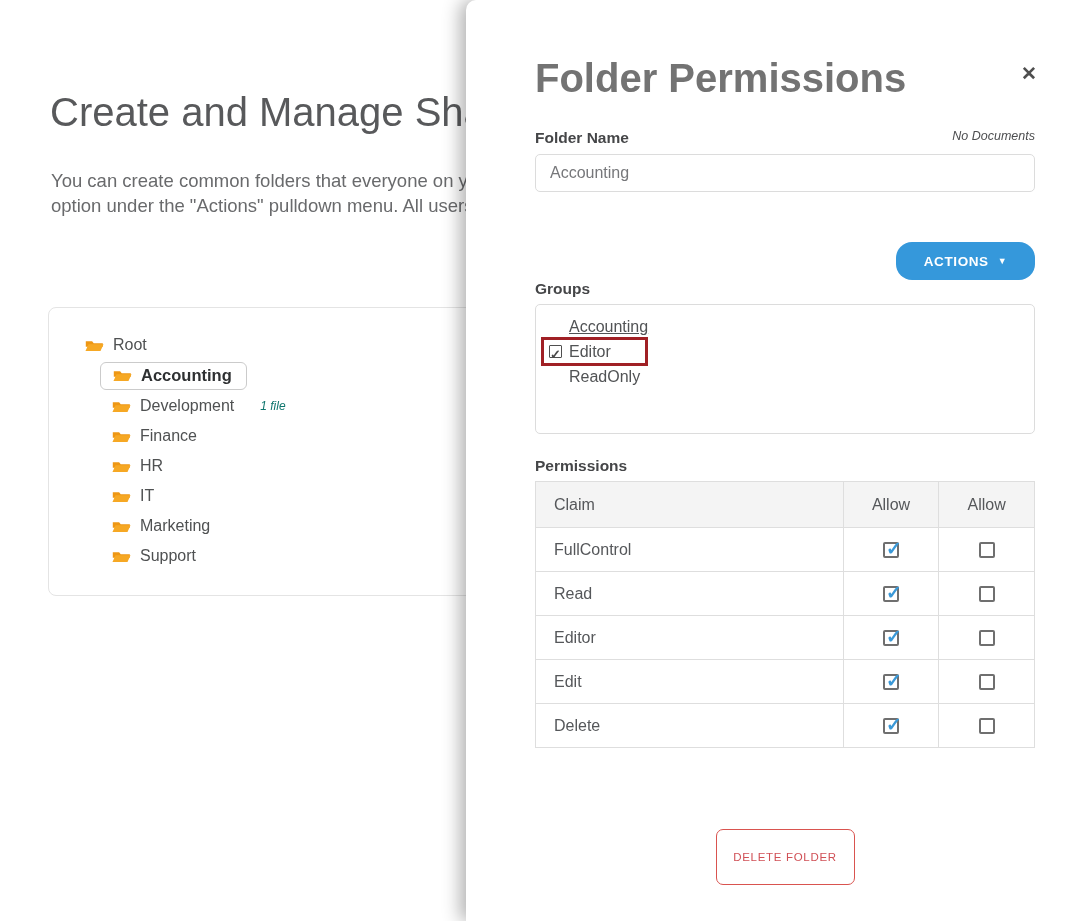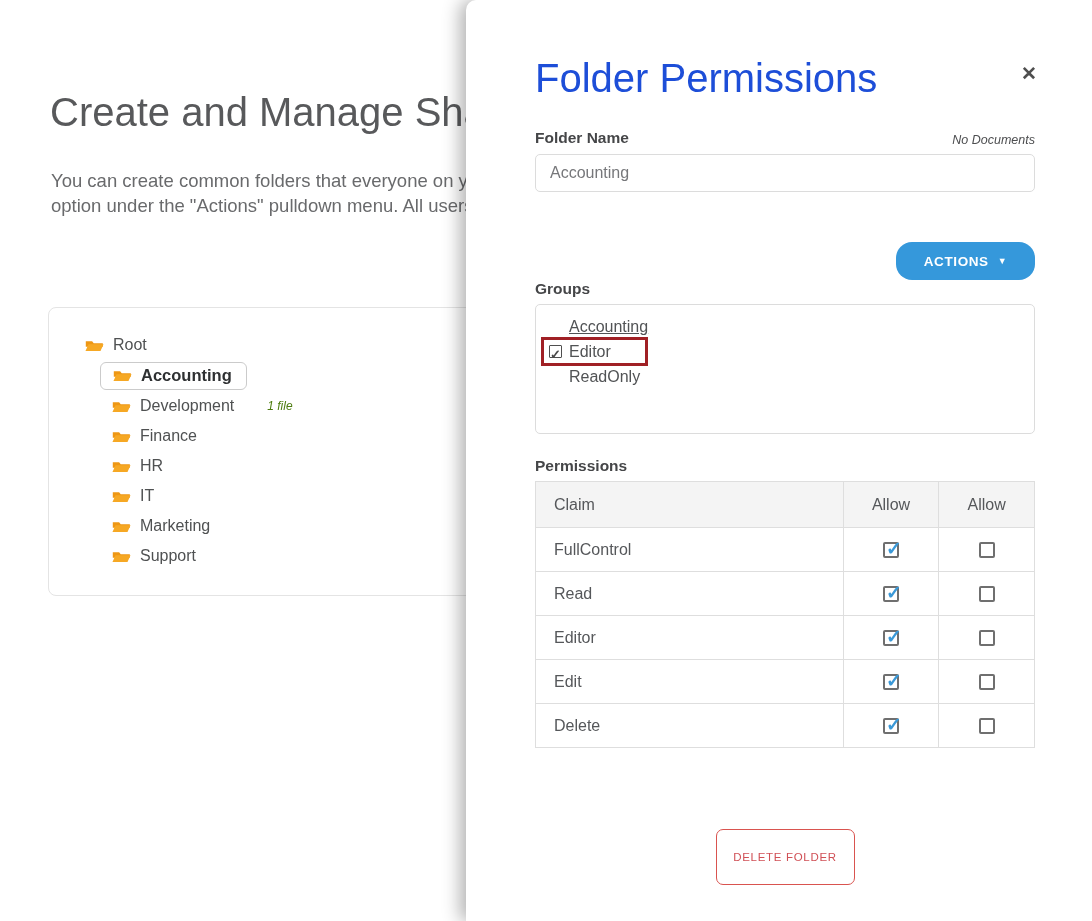--- a/index.html
+++ b/index.html
@@ -19,33 +19,33 @@
           background:#fff; border:1px solid #e4e4e4; border-radius:8px; }
   .tree { padding:22px 0 0 36px; }
   .tree-row { height:30px; display:flex; align-items:center; gap:9px;
               font-size:16px; color:#4f5152; cursor:pointer; }
   .tree-row.child { margin-left:27px; }
   .tree-row.selected-row { height:31px; }
   .selected-box { display:inline-flex; align-items:center; gap:9px;
                   border:1px solid #cbcbcb; border-radius:6px; background:#fff;
                   padding:3px 14px 4px 12px; margin-left:-12px;
                   font-weight:bold; font-size:16.5px; color:#2e3032; }
-  .tree-note { font-size:12px; font-style:italic; color:#4d7c0f; margin-left:24px; }
+  .tree-note { font-size:12px; font-style:italic; color:#0f766e; margin-left:17px; }
   .ficon { width:19px; height:15px; flex:0 0 auto; }
 
   
   .panel { position:absolute; left:466px; top:0; width:626px; height:921px;
            background:#fff; border-top-left-radius:10px;
            box-shadow:-6px 0 18px rgba(0,0,0,0.30);
            padding:55px 57px 0 69px; }
-  .panel-title { font-size:40px; line-height:46px; color:#1d4ed8; font-weight:400; }
+  .panel-title { font-size:40px; line-height:46px; color:#737373; font-weight:700; }
   .close-btn { position:absolute; top:64px; right:55px; font-size:19px; font-weight:bold;
                color:#4f4f4f; cursor:pointer; line-height:1; }
 
-  .field-row { margin-top:28px; display:flex; justify-content:space-between; align-items:flex-end; }
+  .field-row { margin-top:28px; display:flex; justify-content:space-between; }
   .field-label { font-size:15.5px; font-weight:bold; color:#454648; }
   .field-hint { font-size:12.5px; font-style:italic; color:#4d4e50; }
   .text-input { margin-top:7px; width:100%; height:38px; border:1px solid #dcdcdc;
                 border-radius:5px; padding:0 14px; font-size:16px; color:#76777a;
                 font-family:"Liberation Sans", sans-serif; outline:none; background:#fff; }
 
   .actions-btn { margin-top:50px; margin-left:auto; display:flex; align-items:center;
                  justify-content:center; gap:9px; width:139px; height:38px;
                  background:#3598db; color:#fff; border:none; border-radius:16px;
                  font-size:13.5px; font-weight:bold; letter-spacing:0.6px; cursor:pointer;

